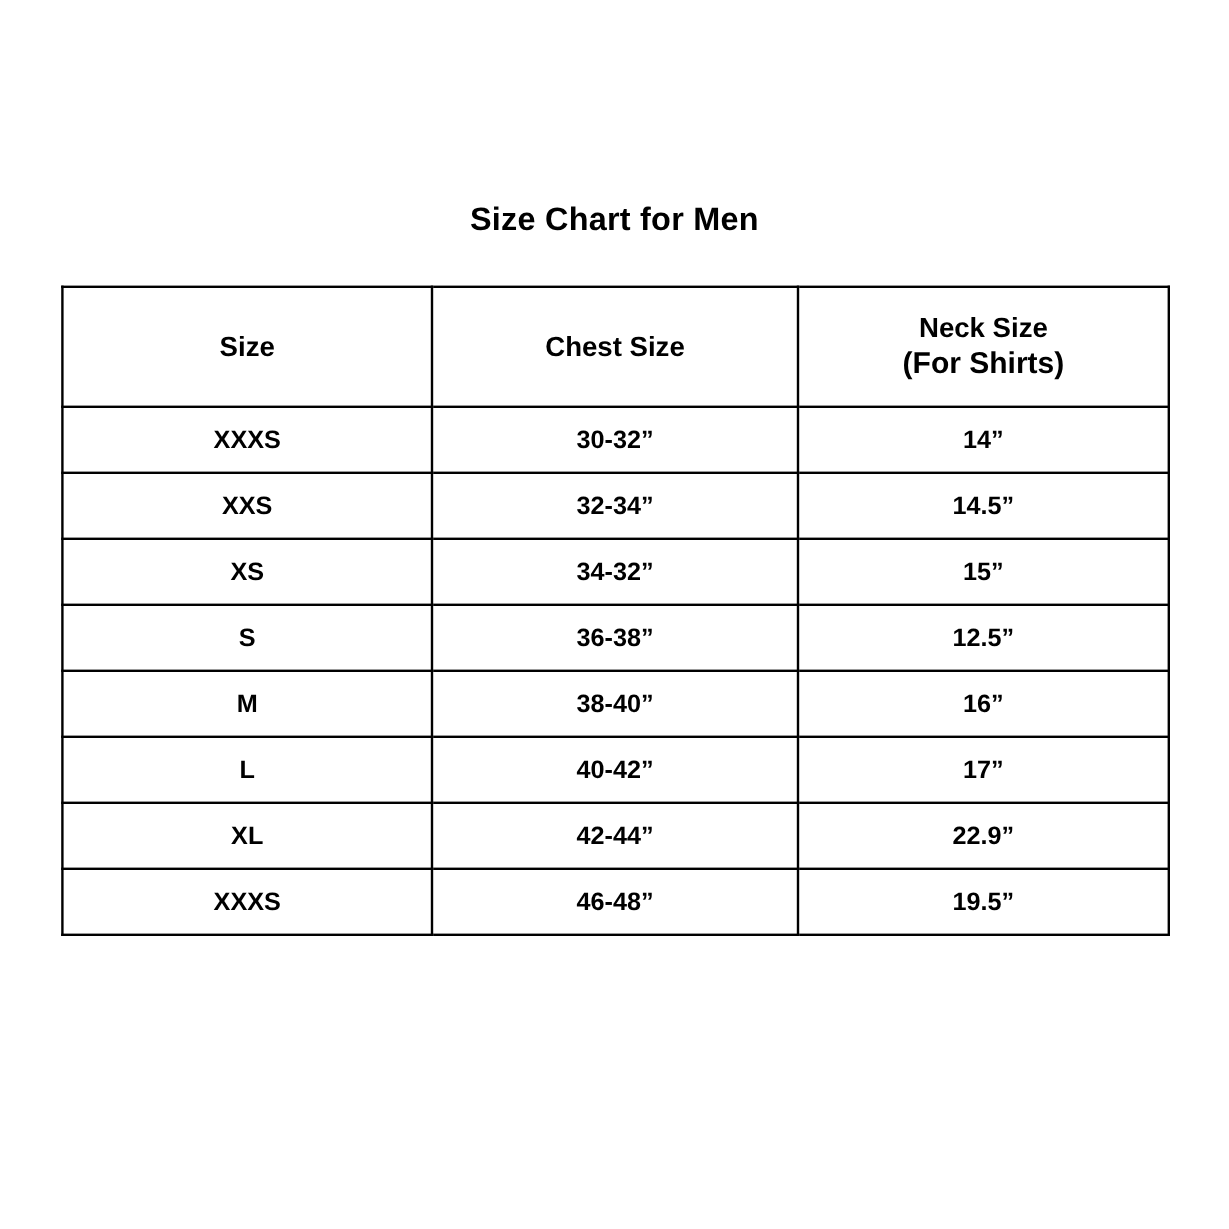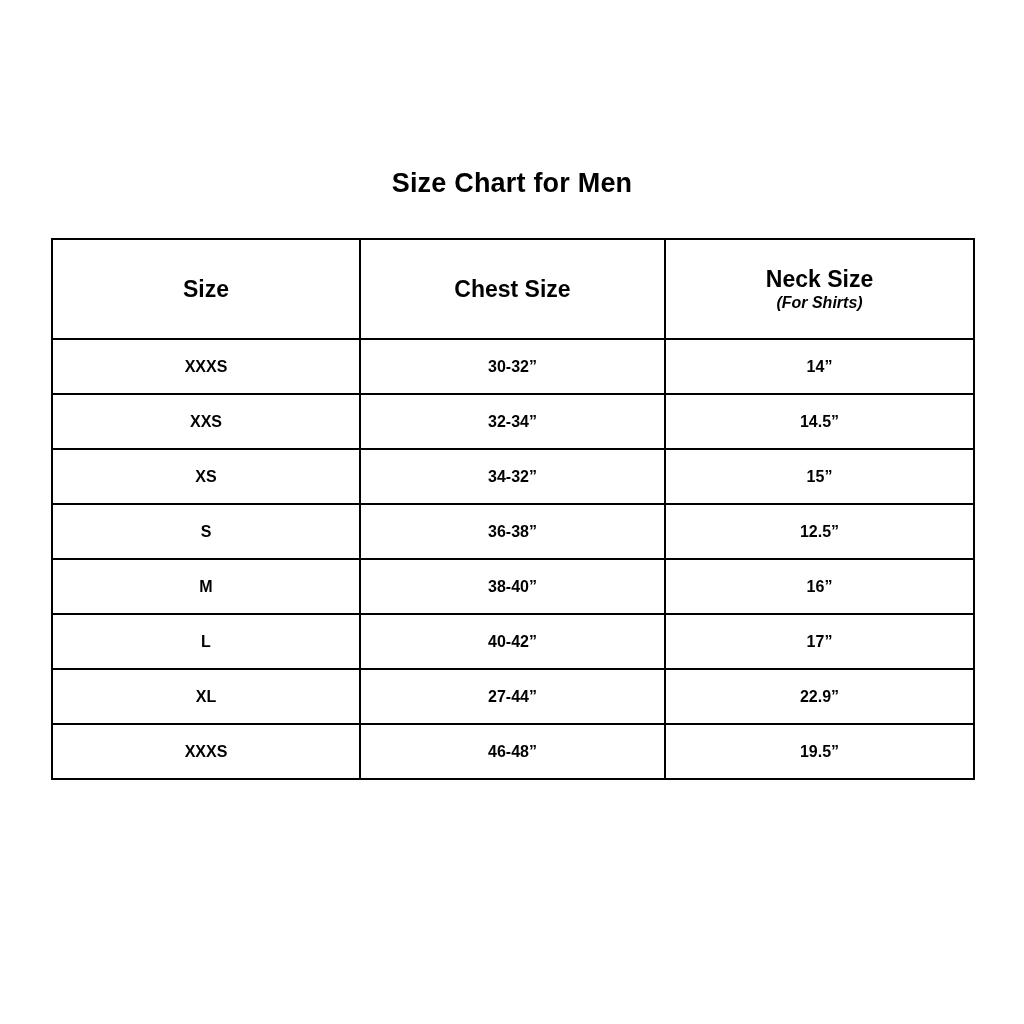--- a/index.html
+++ b/index.html
@@ -50,30 +50,29 @@
     font-weight: bold;
     padding: 0;
   }
   table.size-table thead th {
     height: 98px;
     font-size: 23px;
     line-height: 1.25;
   }
   table.size-table tbody td {
     height: 53px;
-    font-size: 16px;
+    font-size: 21px;
   }
   col.c1 { width: 308px; }
   col.c2 { width: 305px; }
   col.c3 { width: 309px; }
   .subhead {
     display: block;
-    font-size: 16px;
+    font-size: 25px;
     font-weight: bold;
-    font-style: italic;
   }
 </style>
 </head>
 <body>
 
 <div class="page">
 
   <div class="chart-title">Size Chart for Men</div>
 
   <div class="table-wrap">
@@ -123,21 +122,21 @@
           <td>38-40”</td>
           <td>16”</td>
         </tr>
         <tr>
           <td>L</td>
           <td>40-42”</td>
           <td>17”</td>
         </tr>
         <tr>
           <td>XL</td>
-          <td>27-44”</td>
+          <td>42-44”</td>
           <td>22.9”</td>
         </tr>
         <tr>
           <td>XXXS</td>
           <td>46-48”</td>
           <td>19.5”</td>
         </tr>
       </tbody>
     </table>
   </div>

